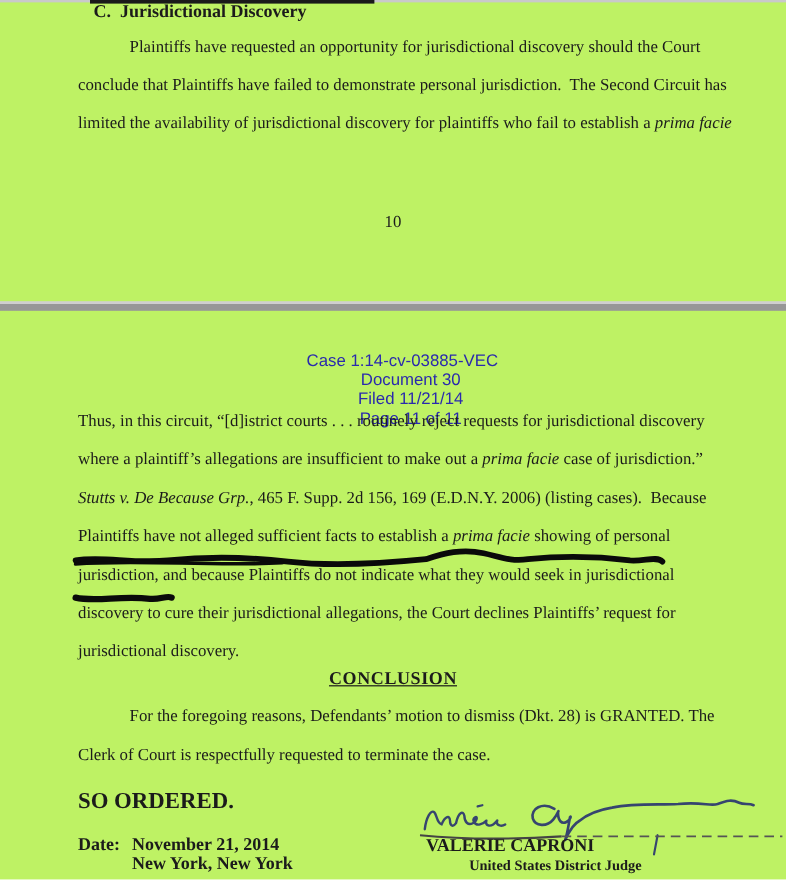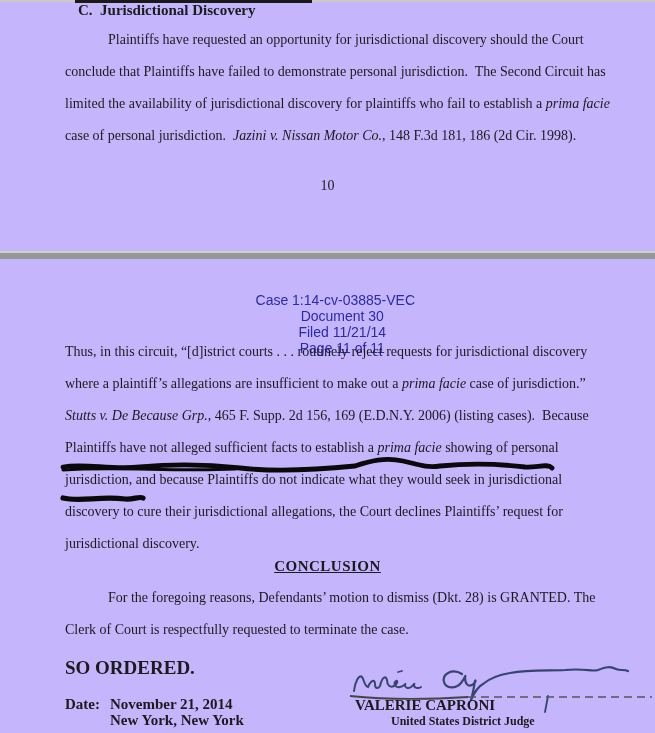--- a/index.html
+++ b/index.html
@@ -1,17 +1,17 @@
 <!DOCTYPE html>
 <html><head>
 <meta charset="utf-8">
 <style>
   html,body{margin:0;padding:0;background:#ffffff;}
   .page{
-    position:relative;width:655px;height:733px;background:#c4b5fd;
+    position:relative;width:655px;height:733px;background:#bef264;
     font-family:"Liberation Serif",serif;color:#1b1b1b;overflow:hidden;
   }
   
   .top-hairline{position:absolute;top:0;left:0;width:655px;height:2px;background:#c9c9c9;}
   .top-dark-segment{position:absolute;top:0;left:75px;width:237px;height:3px;background:#1a1a1a;}
   .heading-c{position:absolute;top:2px;left:78px;font-weight:bold;font-size:15px;white-space:pre;}
   
   .para{position:absolute;left:65px;width:585px;}
   .line{white-space:pre;font-size:14px;height:32px;line-height:32px;}
   .indent{padding-left:43px;}
@@ -48,21 +48,20 @@
 
   <div class="top-hairline"></div>
   <div class="top-dark-segment"></div>
 
   <div class="heading-c">C.  Jurisdictional Discovery</div>
 
   <div class="para p10">
     <div class="line indent"><span>Plaintiffs have requested an opportunity for jurisdictional discovery should the Court</span></div>
     <div class="line"><span>conclude that Plaintiffs have failed to demonstrate personal jurisdiction.  The Second Circuit has</span></div>
     <div class="line"><span>limited the availability of jurisdictional discovery for plaintiffs who fail to establish a </span><span class="it">prima facie</span></div>
-    <div class="line"><span>case of personal jurisdiction.  </span><span class="it">Jazini v. Nissan Motor Co.</span><span>, 148 F.3d 181, 186 (2d Cir. 1998).</span></div>
   </div>
 
   <div class="page-number">10</div>
 
   <div class="divider"></div>
 
   <div class="stamp">
     <span>Case 1:14-cv-03885-VEC</span>
     <span>Document 30</span>
     <span>Filed 11/21/14</span>

